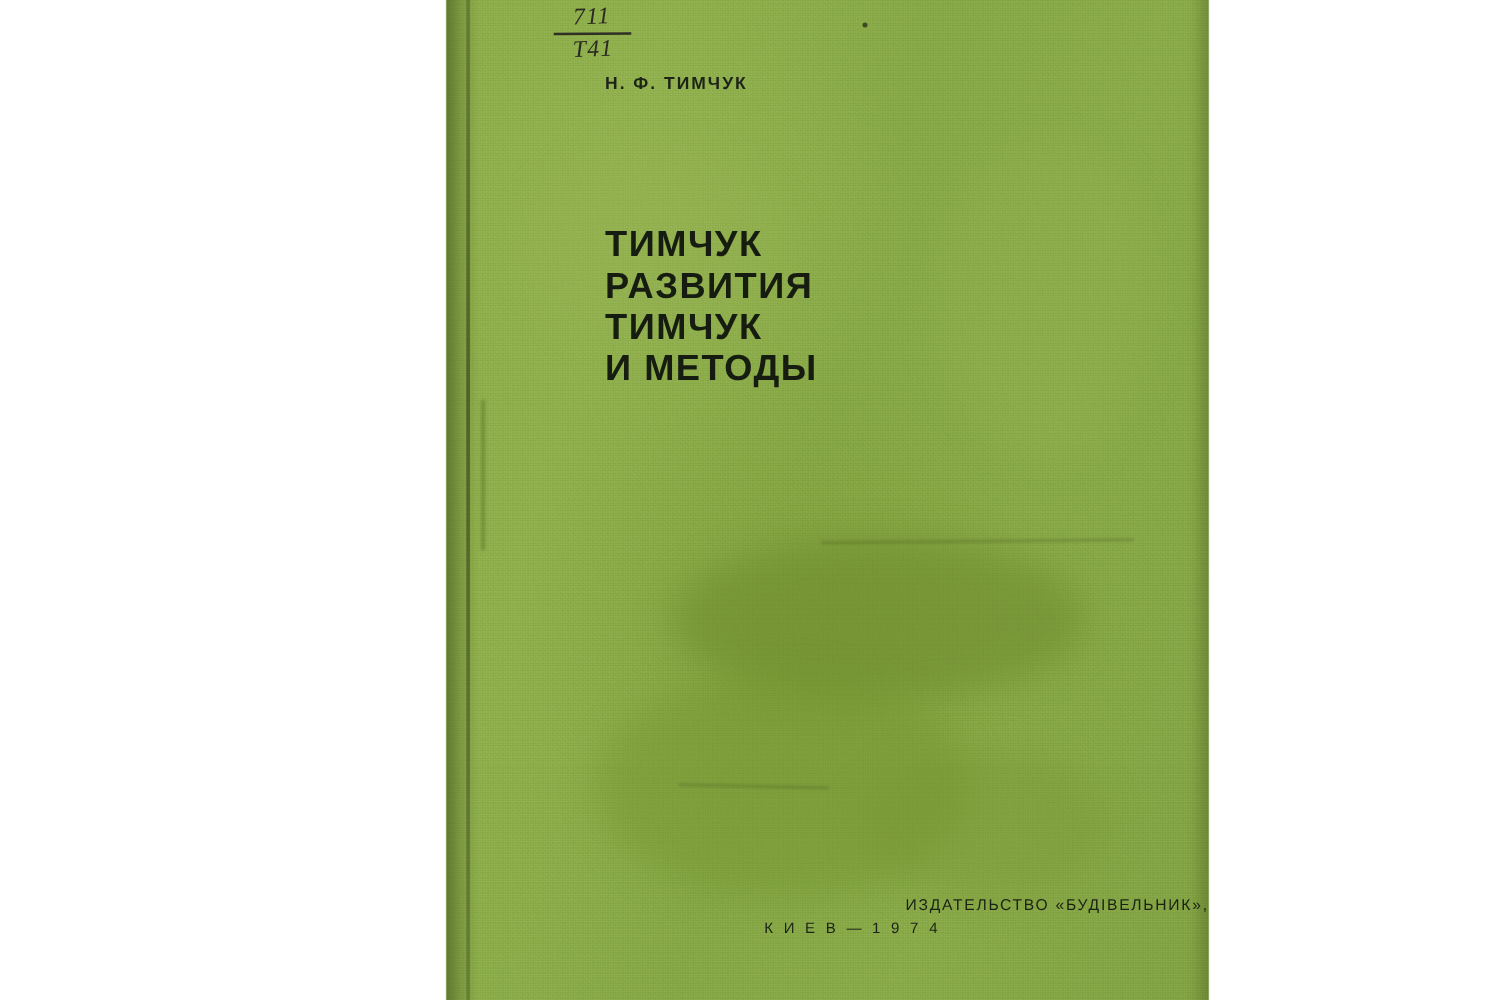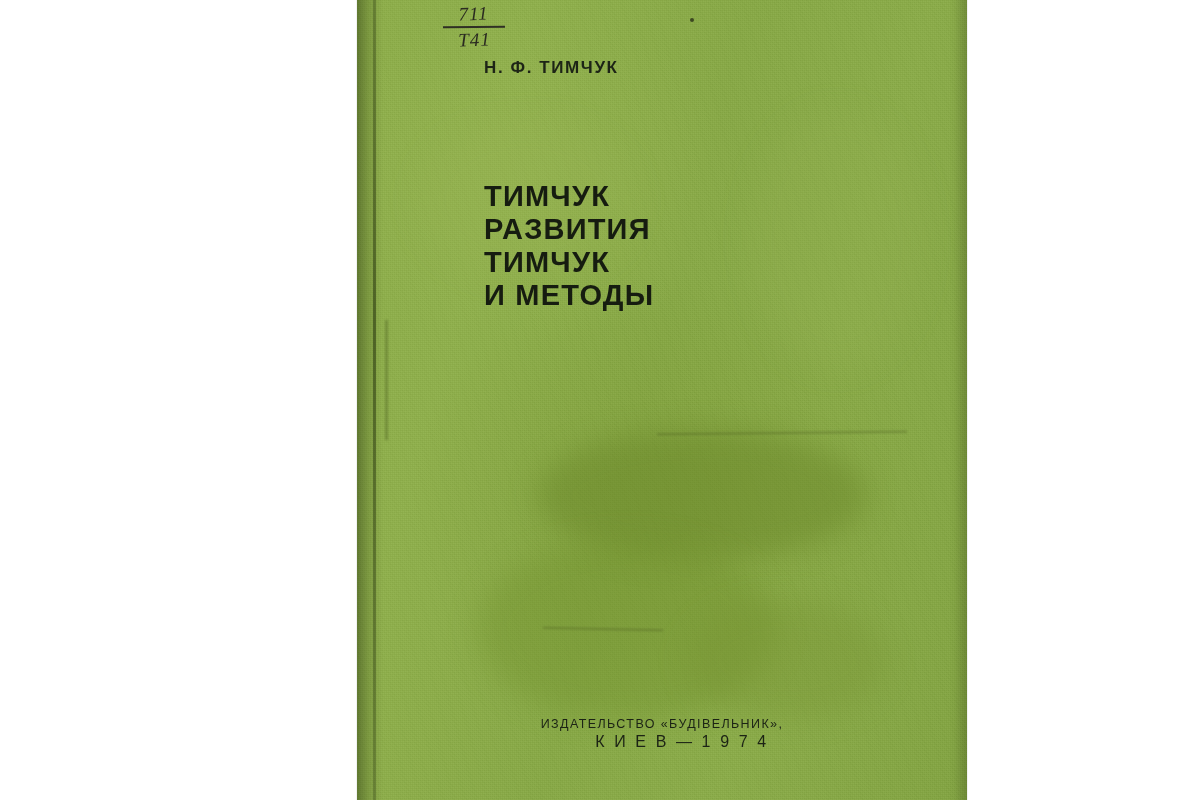--- a/index.html
+++ b/index.html
@@ -136,21 +136,21 @@
     width: 4px;
     height: 4px;
     border-radius: 50%;
     background: rgba(35,40,20,0.75);
   }
 
   #author {
     position: absolute;
     left: 127px;
     top: 58px;
-    font-size: 17px;
+    font-size: 14px;
     letter-spacing: 1.6px;
     color: #1d2416;
     font-family: "Liberation Sans", sans-serif;
     font-weight: 700;
   }
 
   #title {
     position: absolute;
     left: 127px;
     top: 180px;
@@ -169,22 +169,22 @@
     left: 0;
     right: 0;
     top: 715px;
     text-align: center;
     color: #1c2315;
     font-family: "Liberation Sans", sans-serif;
     font-size: 12.5px;
     letter-spacing: 1.4px;
     line-height: 18px;
   }
-  #imprint .pub { display: block; }
-  #imprint .city { display: block; letter-spacing: 2.6px; font-size: 16px; padding-left: 40px; }
+  #imprint .pub { display: block; text-align: right; }
+  #imprint .city { display: block; letter-spacing: 2.6px; font-size: 12px; padding-left: 40px; }
 </style>
 </head>
 <body>
 
 <div id="page">
 
   <div id="cover">
 
     <div id="grain"></div>
 

